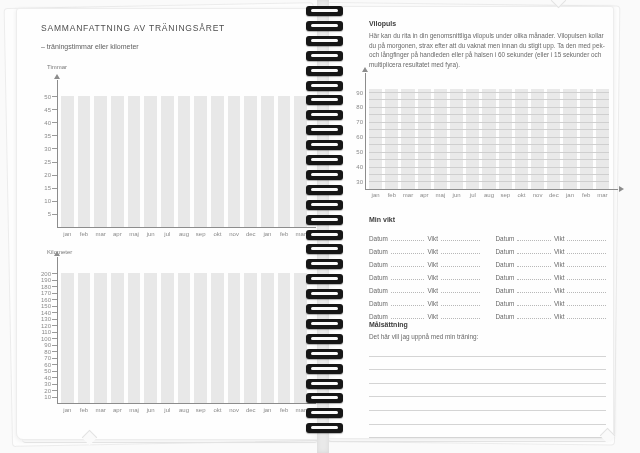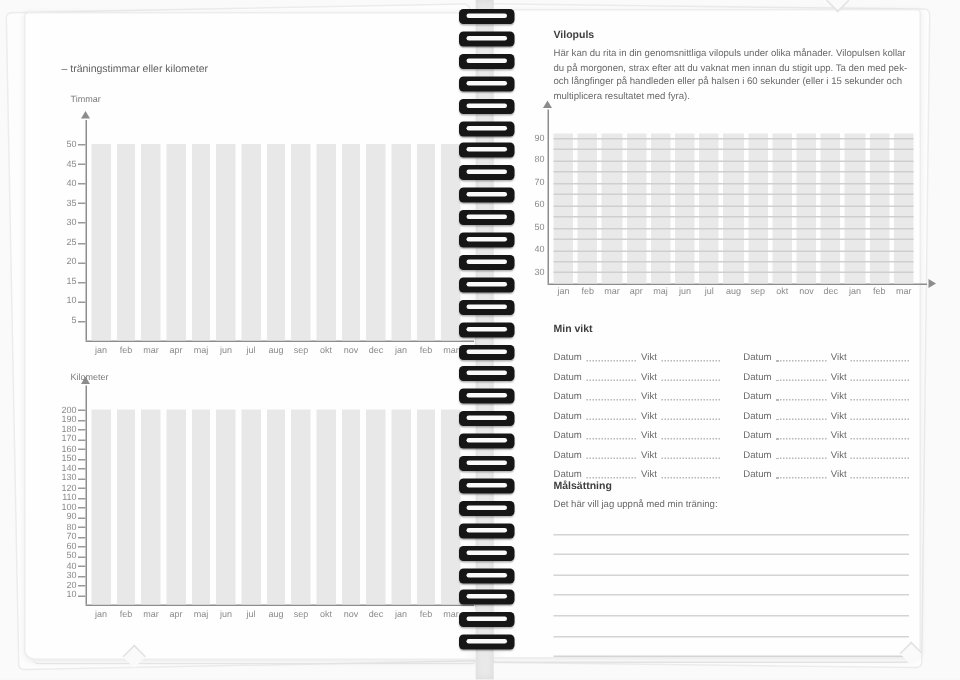--- a/index.html
+++ b/index.html
@@ -86,20 +86,21 @@
 <body>
 
 <div class="canvas">
 
   <div class="under-sheet under-left"></div>
   <div class="under-sheet under-right"></div>
 
   <div class="page page-left">
     <div class="gutter-shade"></div>
 
+    <div class="page-title">SAMMANFATTNING AV TRÄNINGSÅRET</div>
     <div class="page-subtitle">– träningstimmar eller kilometer</div>
 
     <div class="chart-unit-label" style="left:30px;top:55px;">Timmar</div>
     <div class="bchart" id="chart-timmar" style="left:44px;top:87px;width:246px;height:131px;">
       <div class="axis-v"></div>
       <div class="arrow-up"></div>
       <div class="axis-h"></div>
       <div class="arrow-right"></div>
     <div class="yticks">
           <div class="ytick-label" style="top: -2.5px;">50</div>

